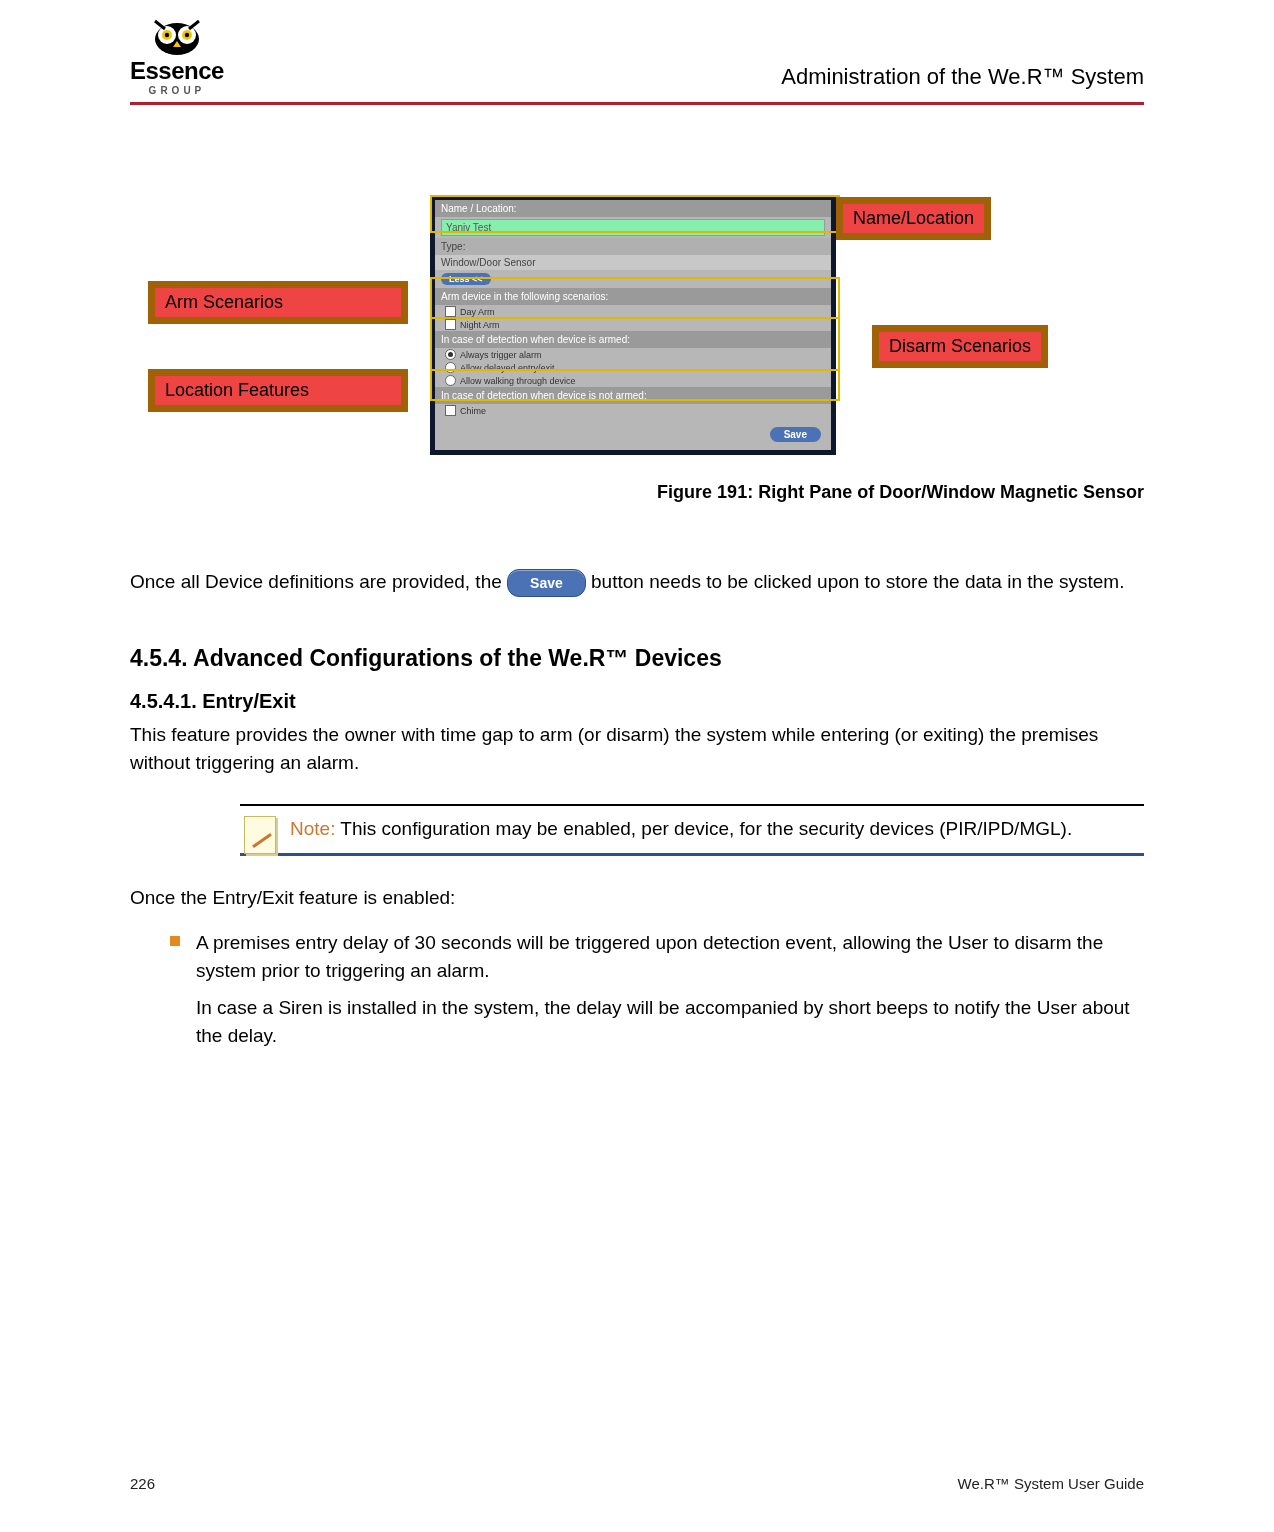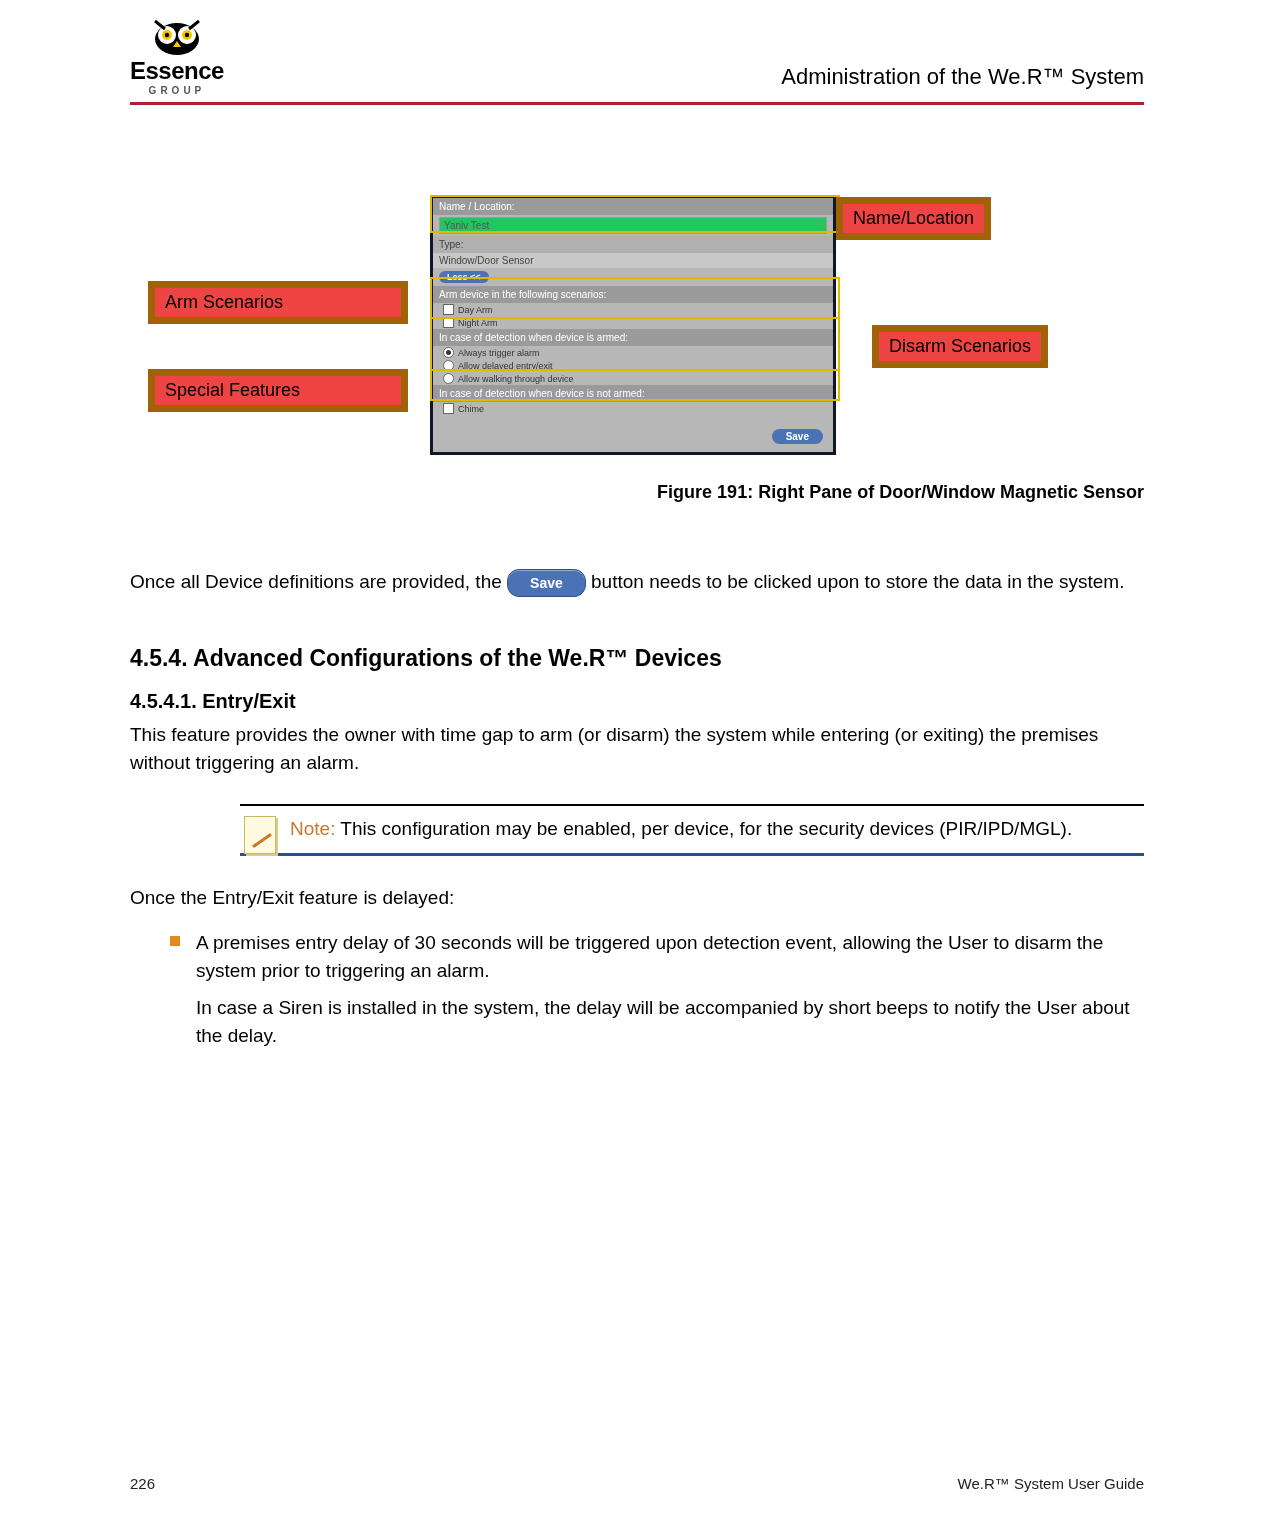--- a/index.html
+++ b/index.html
@@ -60,38 +60,38 @@
     margin-top: 90px;
     height: 270px;
   }
   .panel {
     position: absolute;
     left: 300px;
     top: 0;
     width: 406px;
     height: 260px;
     background: #b7b7b7;
-    border: 3px solid #0f172a;
+    border: 5px solid #0f172a;
     font-size: 10px;
     color: #444;
     box-sizing: border-box;
   }
   .panel .row-dark {
     background: #9a9a9a;
     color: #fff;
     padding: 3px 6px;
     font-size: 10px;
   }
   .panel .row-light {
     background: #c8c8c8;
     padding: 2px 6px;
     font-size: 10px;
   }
   .panel .input-box {
-    background:#22c55e;
+    background:#86efac;
     border:1px solid #999;
     margin:2px 6px;
     padding:2px 4px;
     font-size:10px;
     color:#555;
   }
   .panel .less-btn {
     display:inline-block;
     background:#4a72b5;
     color:#fff;
@@ -271,21 +271,21 @@
     </div>
 
     <div class="hl-box" style="left:300px; top:0px; width:406px; height:34px;"></div>
     <div class="hl-box" style="left:300px; top:82px; width:406px; height:38px;"></div>
     <div class="hl-box" style="left:300px; top:122px; width:406px; height:50px;"></div>
     <div class="hl-box" style="left:300px; top:174px; width:406px; height:28px;"></div>
 
     <div class="callout" style="left:706px; top:2px;">Name/Location</div>
     <div class="callout" style="left:18px; top:86px; width:260px; box-sizing:border-box;">Arm Scenarios</div>
     <div class="callout" style="left:706px; top:130px;margin-left:36px;">Disarm Scenarios</div>
-    <div class="callout" style="left:18px; top:174px; width:260px; box-sizing:border-box;">Special Features</div>
+    <div class="callout" style="left:18px; top:174px; width:260px; box-sizing:border-box;">Location Features</div>
   </div>
 
   <div class="fig-caption">Figure 191: Right Pane of Door/Window Magnetic Sensor</div>
 
   <div class="body-text">
     <p>
       <span>Once all Device definitions are provided, the </span>
       <span class="inline-save">Save</span>
       <span> button needs to be clicked upon to store the data in the system.</span>
     </p>
@@ -297,21 +297,21 @@
   <div class="body-text" style="margin-top:4px">
     <p>This feature provides the owner with time gap to arm (or disarm) the system while entering (or exiting) the premises without triggering an alarm.</p>
   </div>
 
   <div class="note-box">
     <div class="note-icon"></div>
     <span class="note-label">Note:</span><span> This configuration may be enabled, per device, for the security devices (PIR/IPD/MGL).</span>
   </div>
 
   <div class="body-text" style="margin-top:20px">
-    <p>Once the Entry/Exit feature is delayed:</p>
+    <p>Once the Entry/Exit feature is enabled:</p>
     <ul class="bullets">
       <li>
         <span class="sq"></span>
         <span>A premises entry delay of 30 seconds will be triggered upon detection event, allowing the User to disarm the system prior to triggering an alarm.</span>
         <p>In case a Siren is installed in the system, the delay will be accompanied by short beeps to notify the User about the delay.</p>
       </li>
     </ul>
   </div>
 
   <div class="footer">

